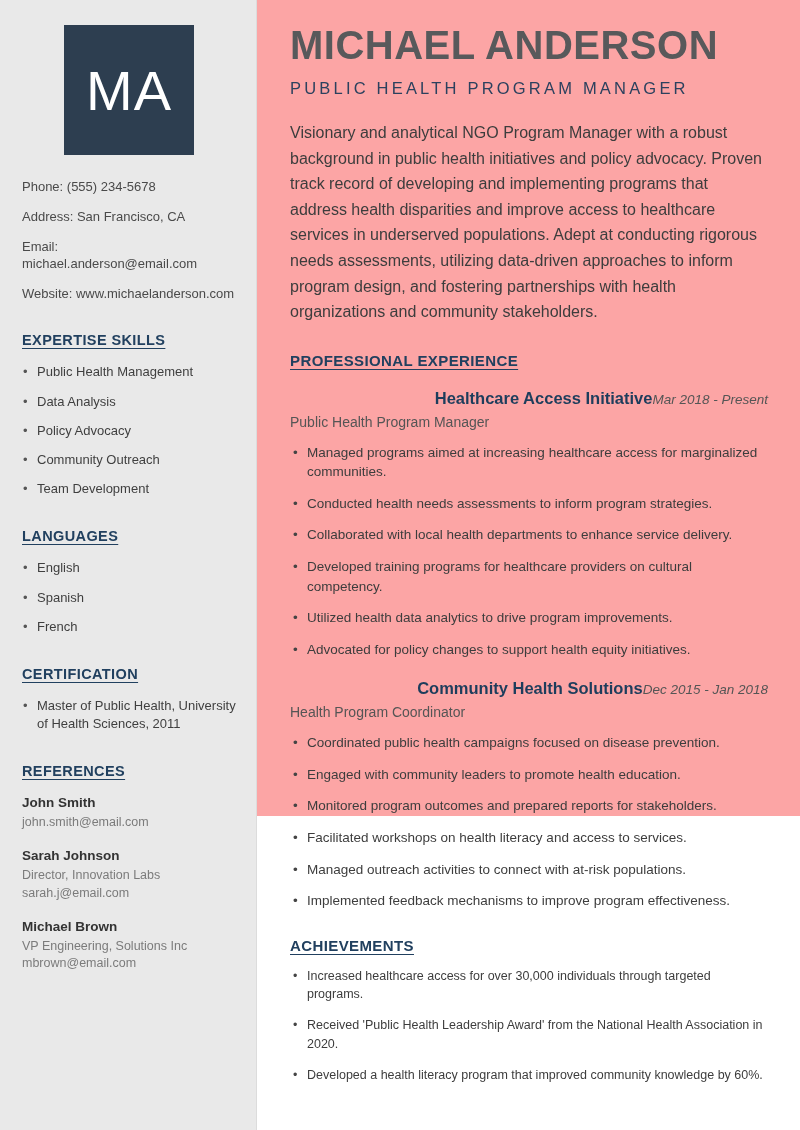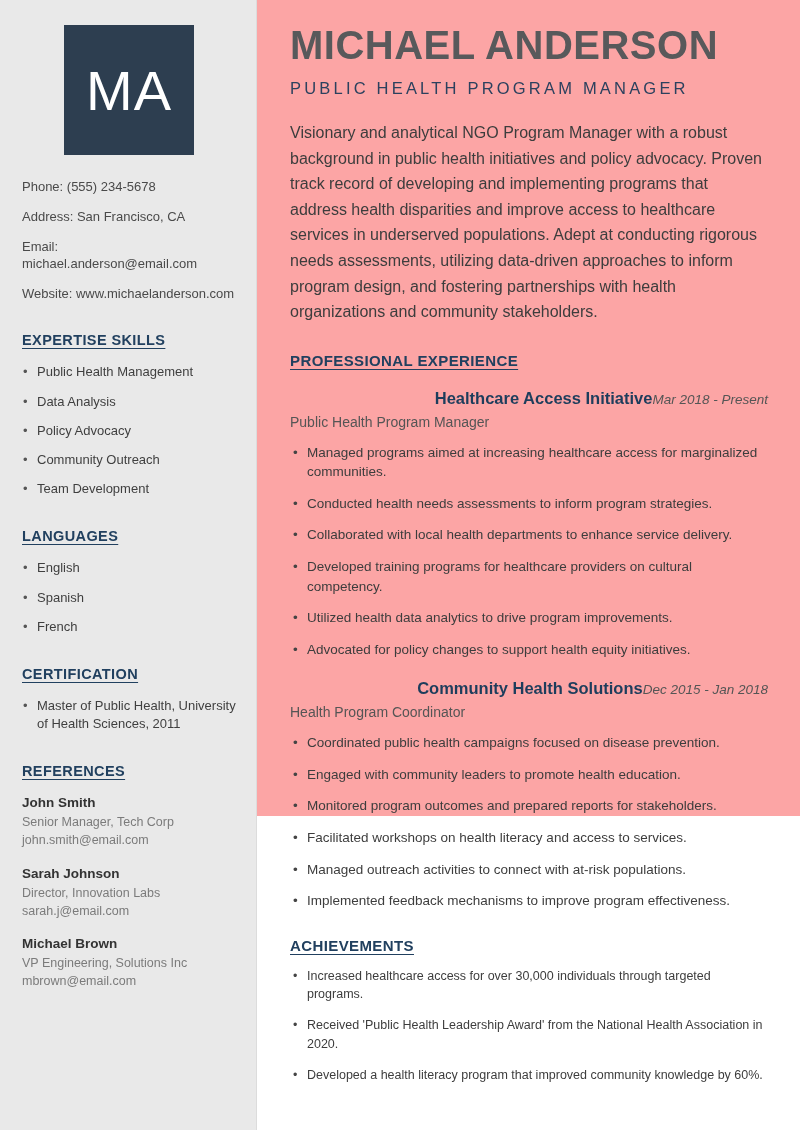--- a/index.html
+++ b/index.html
@@ -93,21 +93,20 @@
 
     <h3 class="side-heading">CERTIFICATION</h3>
     <ul class="side-list">
       <li>Master of Public Health, University of Health Sciences, 2011</li>
     </ul>
 
     <h3 class="side-heading">REFERENCES</h3>
 
     <div class="ref">
       <div class="ref-name">John Smith</div>
-      <div class="ref-line">Senior Manager, Tech Corp</div>
       <div class="ref-line">john.smith@email.com</div>
     </div>
     <div class="ref">
       <div class="ref-name">Sarah Johnson</div>
       <div class="ref-line">Director, Innovation Labs</div>
       <div class="ref-line">sarah.j@email.com</div>
     </div>
     <div class="ref">
       <div class="ref-name">Michael Brown</div>
       <div class="ref-line">VP Engineering, Solutions Inc</div>

